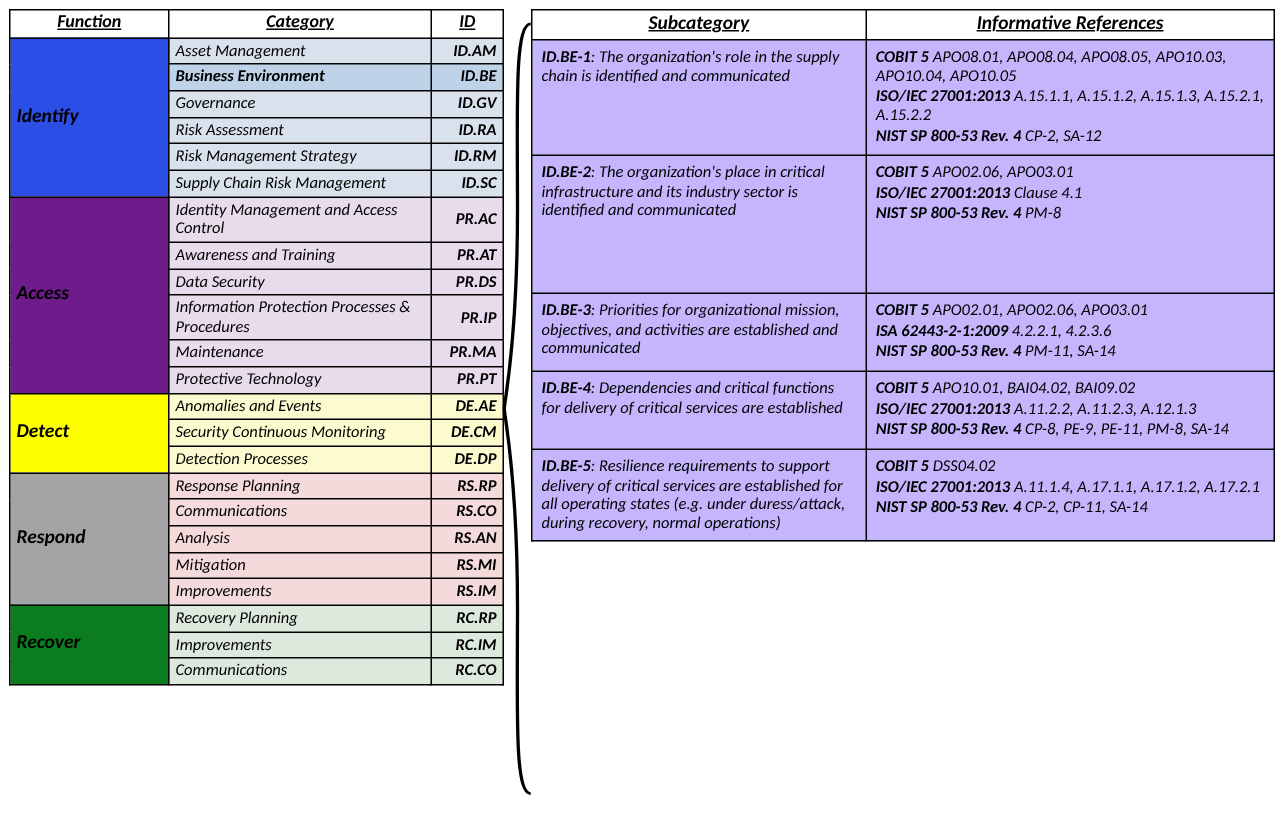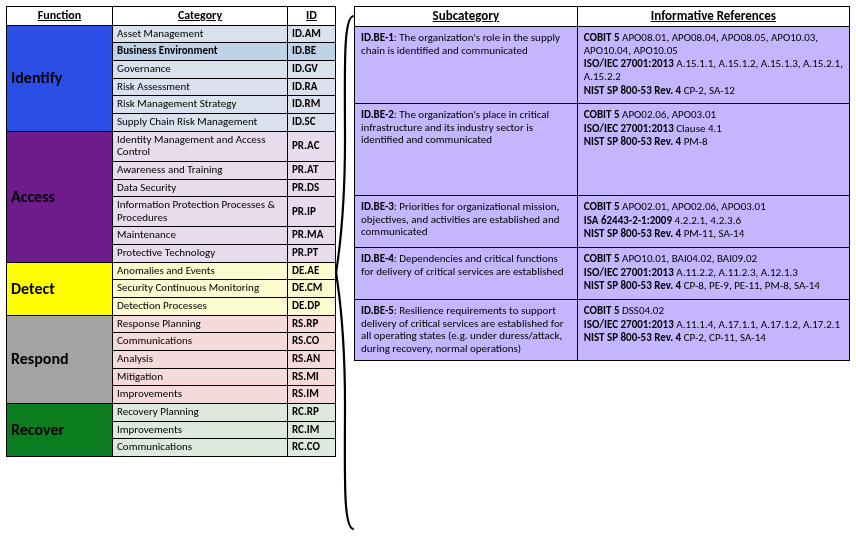--- a/index.html
+++ b/index.html
@@ -25,42 +25,43 @@
     position: relative;
   }
   .right {
     flex: 1;
     display: flex;
     flex-direction: column;
   }
   table {
     border-collapse: collapse;
     width: 100%;
+    font-style: italic;
   }
   th, td {
     border: 1px solid #000;
     padding: 2px 4px;
     line-height: 1.15;
     vertical-align: middle;
   }
   th {
     background: #fff;
     font-weight: bold;
     text-align: center;
     font-size: 12px;
     text-decoration: underline;
   }
   .left th { font-size: 12px; }
   .fn-cell {
     font-weight: bold;
-    font-size: 16px;
+    font-size: 13px;
     color: #000;
   }
   .cat-cell { width: 175px; }
-  .id-cell  { font-weight: bold; text-align: left; width: 48px; }
+  .id-cell  { font-weight: bold; text-align: right; width: 48px; }
 
   
   .fn-identify { background: #2b4ee6; color: #000; }
   .fn-protect  { background: #6e1b8c; color: #000; }
   .fn-detect   { background: #ffff00; color: #000; }
   .fn-respond  { background: #a3a3a3; color: #000; margin-left: 10px; }
   .fn-recover  { background: #0b7d1e; color: #000; margin-top: 32px; }
 
   .tint-identify { background: #d8e1ec; }
   .tint-protect  { background: #e7dbec; }

